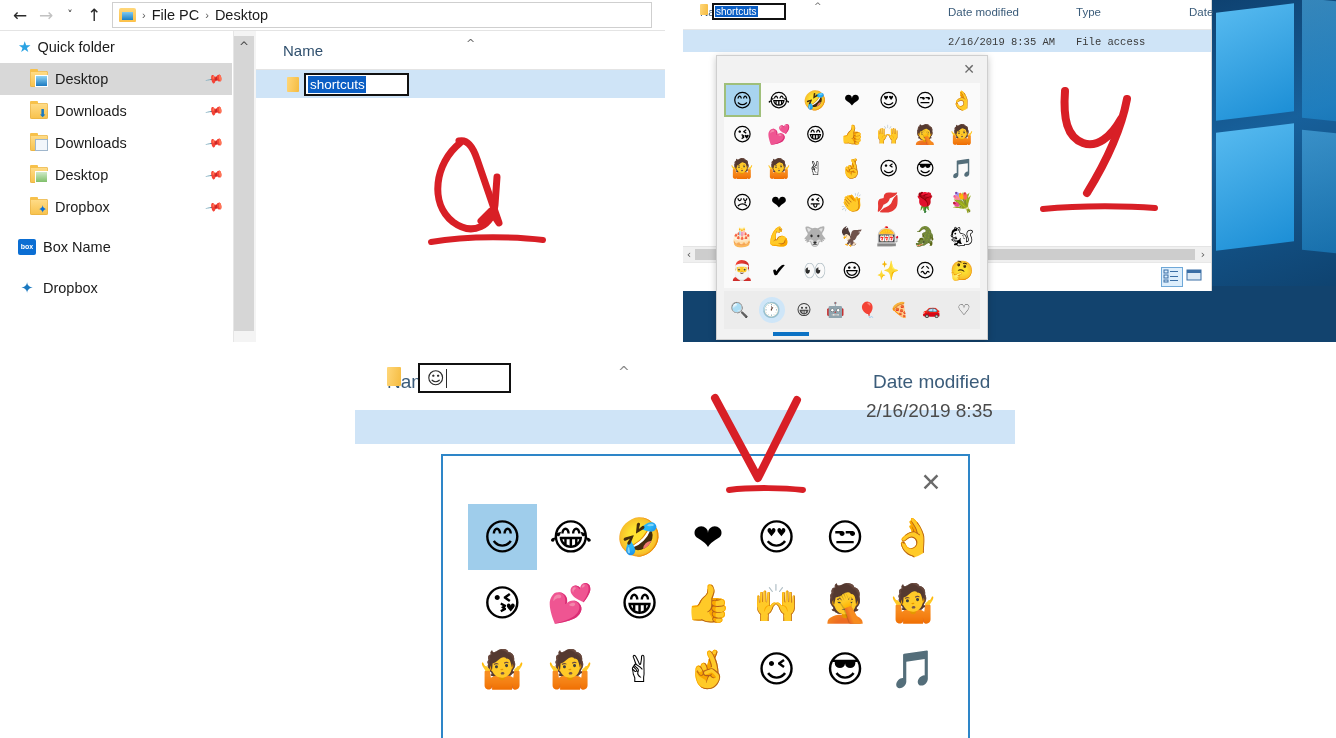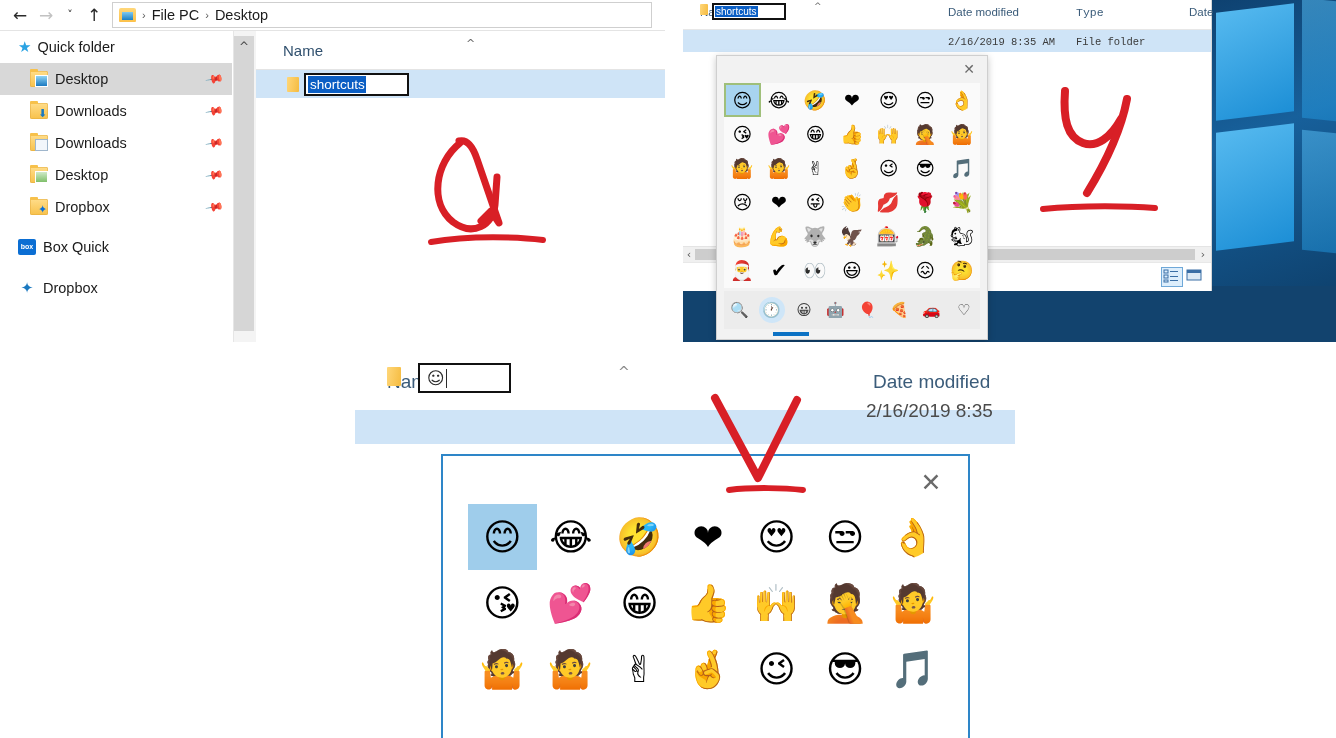--- a/index.html
+++ b/index.html
@@ -293,21 +293,21 @@
     <div class="sbrow sb-indent2">
       <span class="sb-ico folder">
           <span class="ov dbx">✦</span>
         </span>
       <span>Dropbox</span>
       <span class="pin">📌</span>
     </div>
 
     <div class="sbrow sb-indent1" style="margin-top:8px;">
       <span class="boxlogo">box</span>
-      <span>Box Quick</span>
+      <span>Box Name</span>
     </div>
 
     <div class="sbrow sb-indent1" style="margin-top:9px;">
       <span class="dbxlogo">✦</span>
       <span>Dropbox</span>
     </div>
   </div>
 
   <div id="a-vsplit"></div>
   <div id="a-vthumb"></div>
@@ -340,32 +340,32 @@
     <div class="wpane" style="left:6px;top:128px;width:78px;height:118px;transform:skewY(-7deg);"></div>
     <div class="wpane" style="left:92px;top:0px;width:42px;height:120px;transform:skewY(6deg);opacity:.55;"></div>
     <div class="wpane" style="left:92px;top:132px;width:42px;height:120px;transform:skewY(6deg);opacity:.55;"></div>
   </div>
   <div id="b-taskbar"></div>
 
   <div id="b-win">
     <div id="b-colhdr">
       <span class="bcol" style="left:17px;">Name</span>
       <span class="bcol" style="left:265px;">Date modified</span>
-      <span class="bcol" style="left:393px;font-family:Liberation Mono, monospace;">Type</span>
+      <span class="bcol" style="left:393px;">Type</span>
       <span class="bcol" style="left:506px;">Date</span>
       <span id="b-sortcaret">^</span>
     </div>
 
     <div id="b-filerow"></div>
     <div id="b-fileicon"></div>
     <div id="b-renamebox">
       <span id="b-renamesel">shortcuts</span>
     </div>
     <span class="bcell" style="left:265px;">2/16/2019 8:35 AM</span>
-    <span class="bcell" style="left:393px;">File folder</span>
+    <span class="bcell" style="left:393px;">File access</span>
 
     <div id="b-hscroll"></div>
     <div id="b-hthumb"></div>
     <div class="harrow" style="left:0;">‹</div>
     <div class="harrow" style="left:514px;">›</div>
 
     <div id="b-statusbar">
       <div class="viewbtn" id="b-viewdetails">
         <svg width="18" height="16" viewBox="0 0 18 16">
             <rect x="2" y="2" width="4" height="3" fill="none" stroke="#3a6ea5"></rect>

